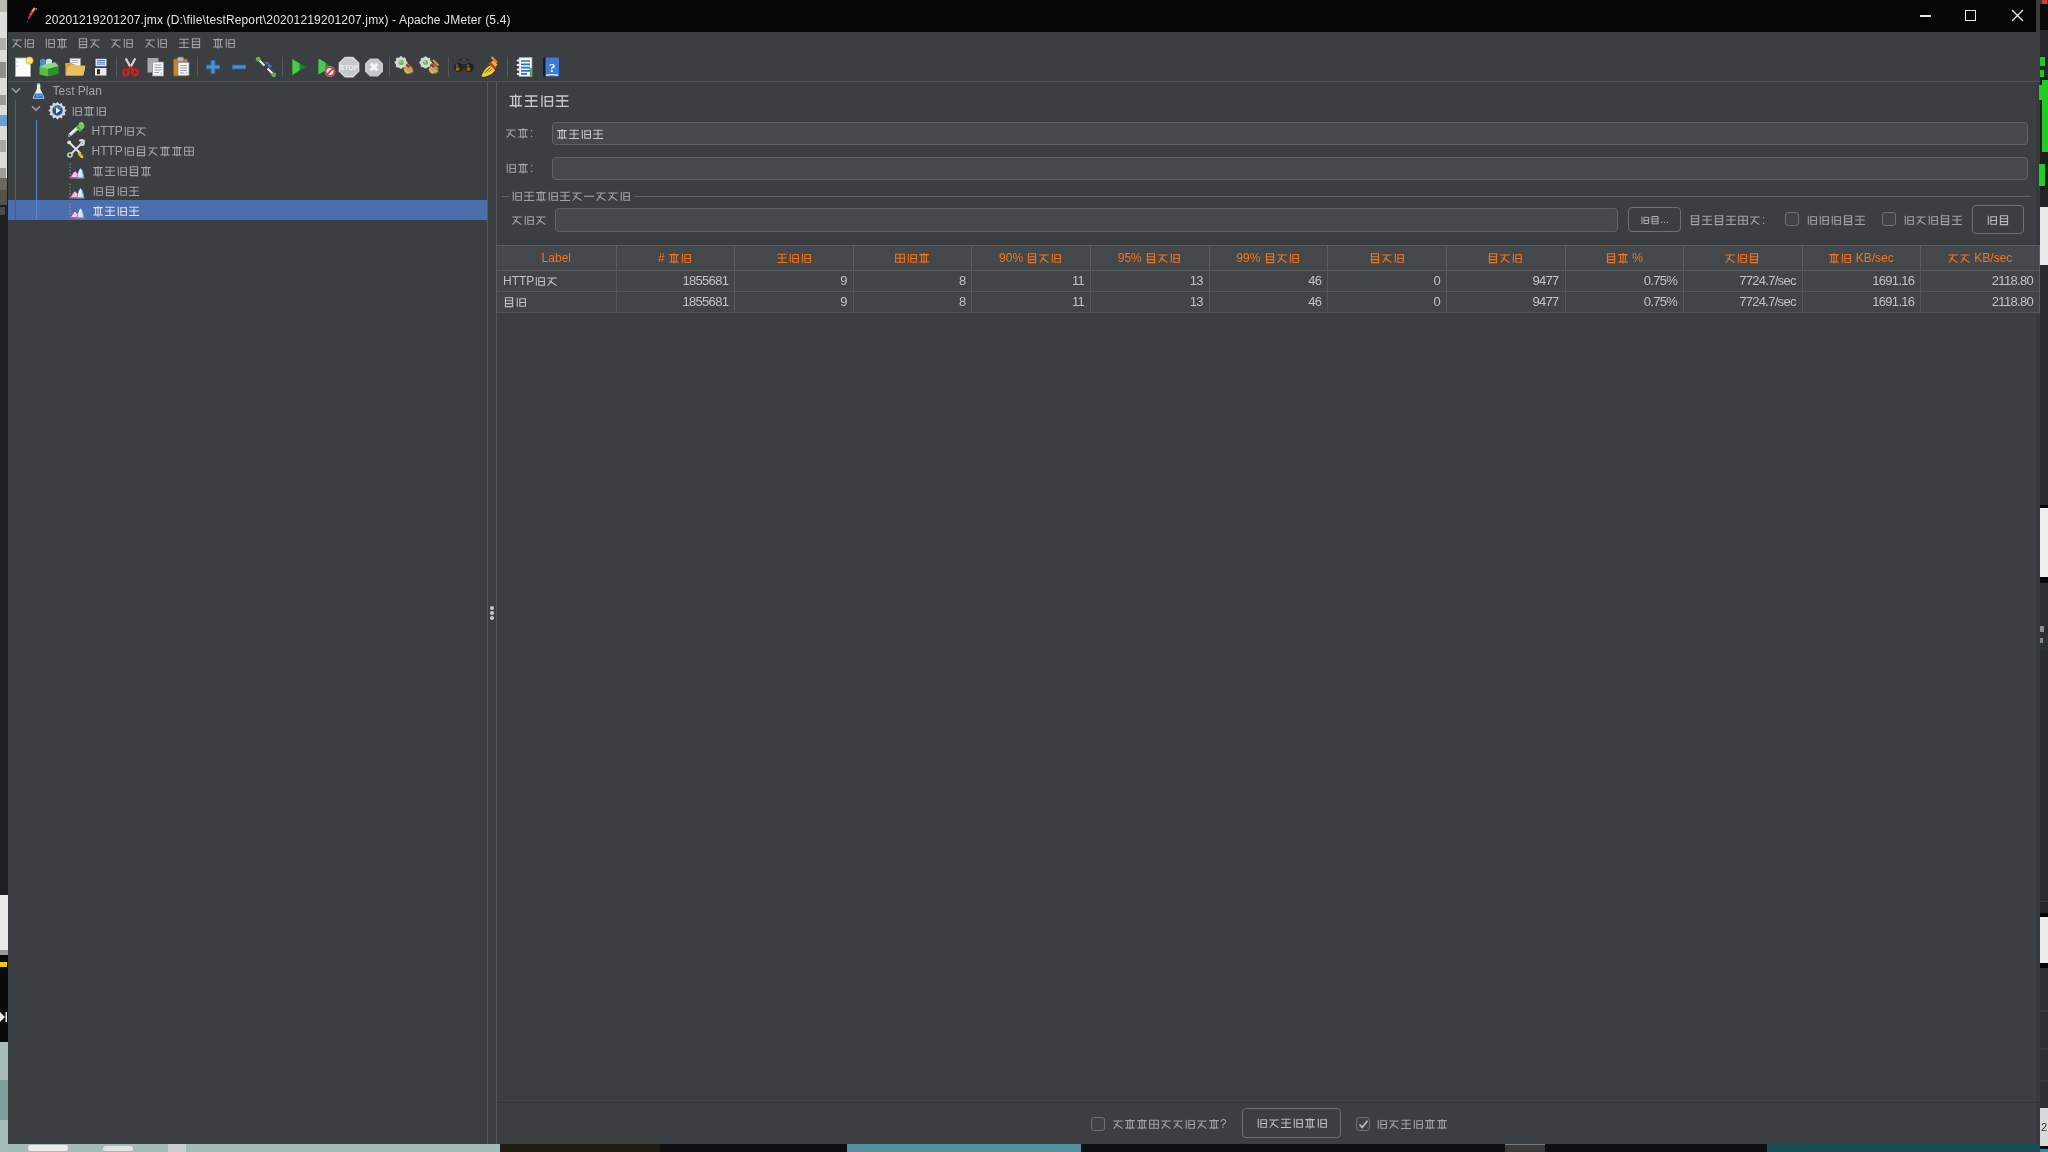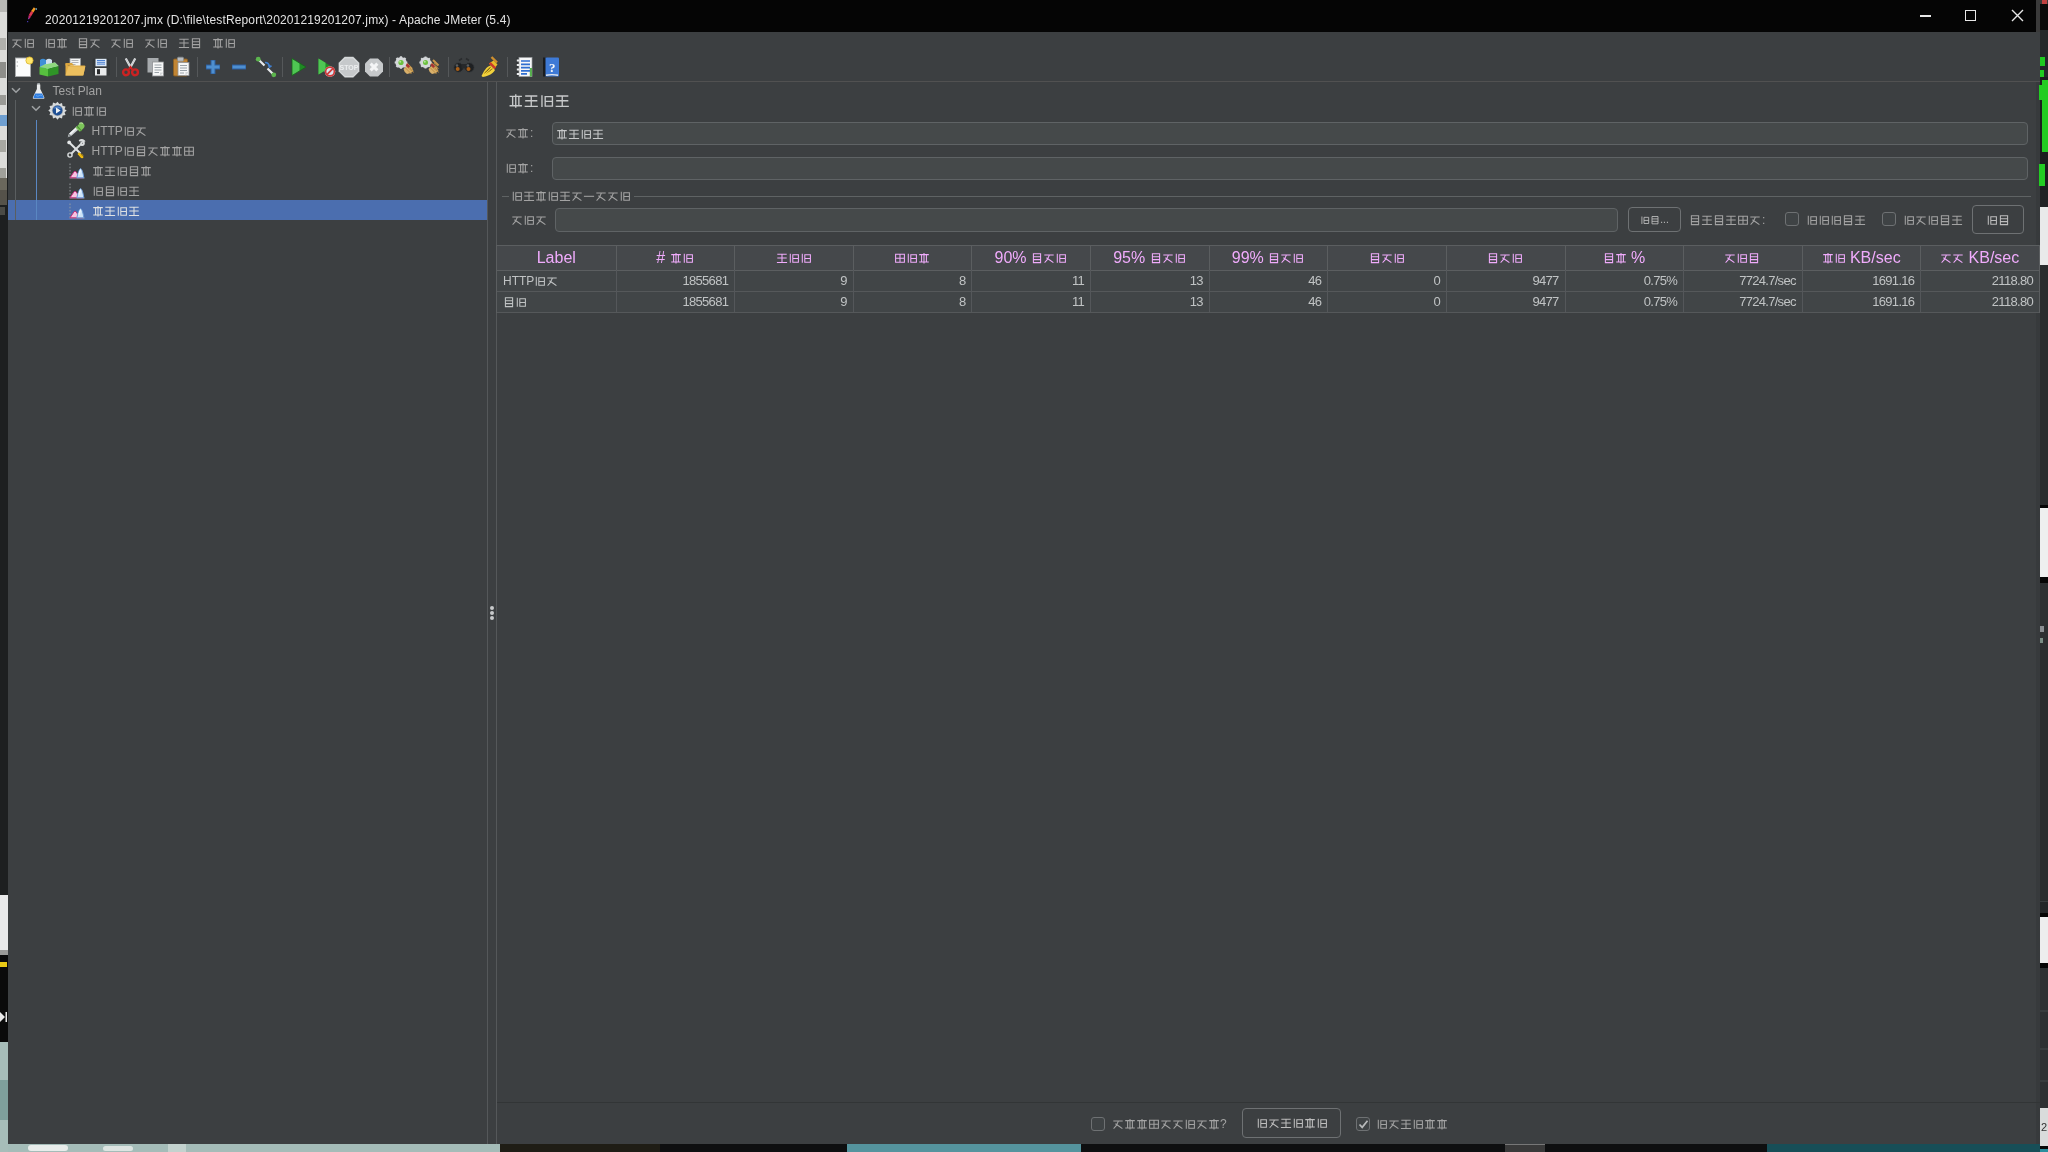--- a/index.html
+++ b/index.html
@@ -9,21 +9,21 @@
 .trow svg{display:block}
 svg .st{fill:none;stroke:currentColor;stroke-width:1.05}
 .hline{position:absolute;height:1px}
 .vline{position:absolute;width:1px}
 .input{position:absolute;background:#45494a;border:1px solid #5f6365;border-radius:4px}
 .btn{position:absolute;border:1px solid #6e7173;border-radius:4px;display:flex;
  align-items:center;justify-content:center;color:#bdbdbd;font-size:12px}
 .cb{position:absolute;width:14px;height:14px;border:1px solid #6e7173;
  border-radius:3px;background:#3f4345}
 .hcell{position:absolute;display:flex;align-items:center;justify-content:center;
- color:#f0abfc;font-size:16px;white-space:pre}
+ color:#f97316;font-size:12px;white-space:pre}
 .dcell{position:absolute;display:flex;align-items:center;justify-content:flex-end;
  color:#c0c3c4;font-size:13px;letter-spacing:-0.7px;white-space:pre}
 .dcell-l{justify-content:flex-start;letter-spacing:0}
 </style></head><body>
 <svg width="0" height="0" style="position:absolute">
     <defs>
 <g id="g0">
         <path class="st" d="M1.3 2.3H10.7M1.3 6H10.7M0.9 10.4H11.1M6 2.3V10.4"></path>
       </g>
 <g id="g1">

